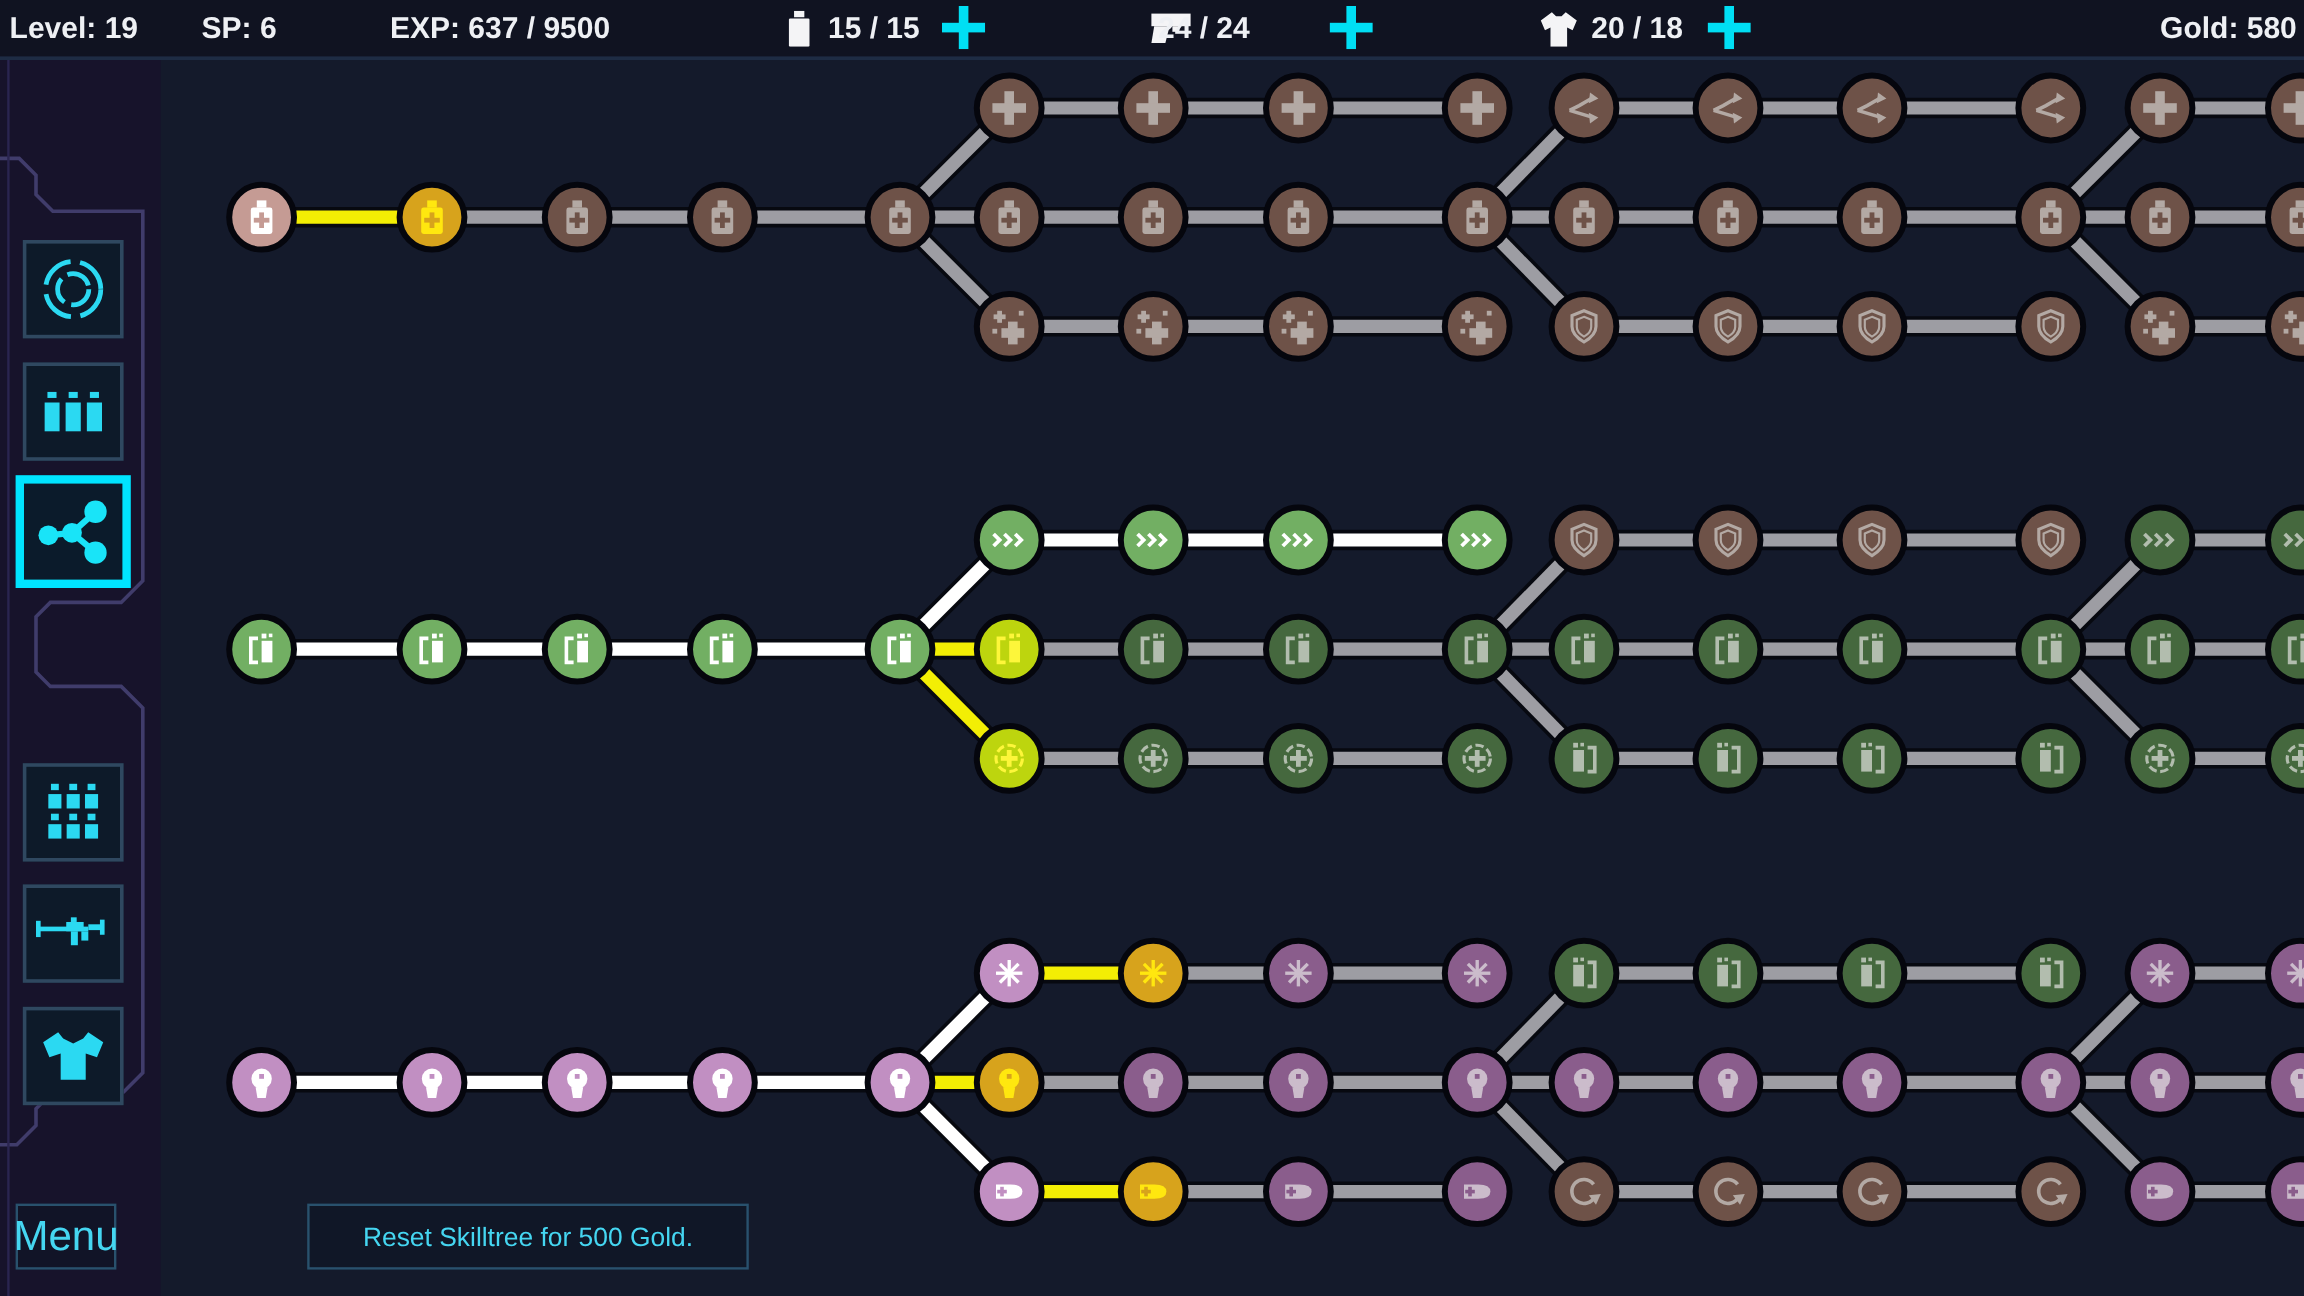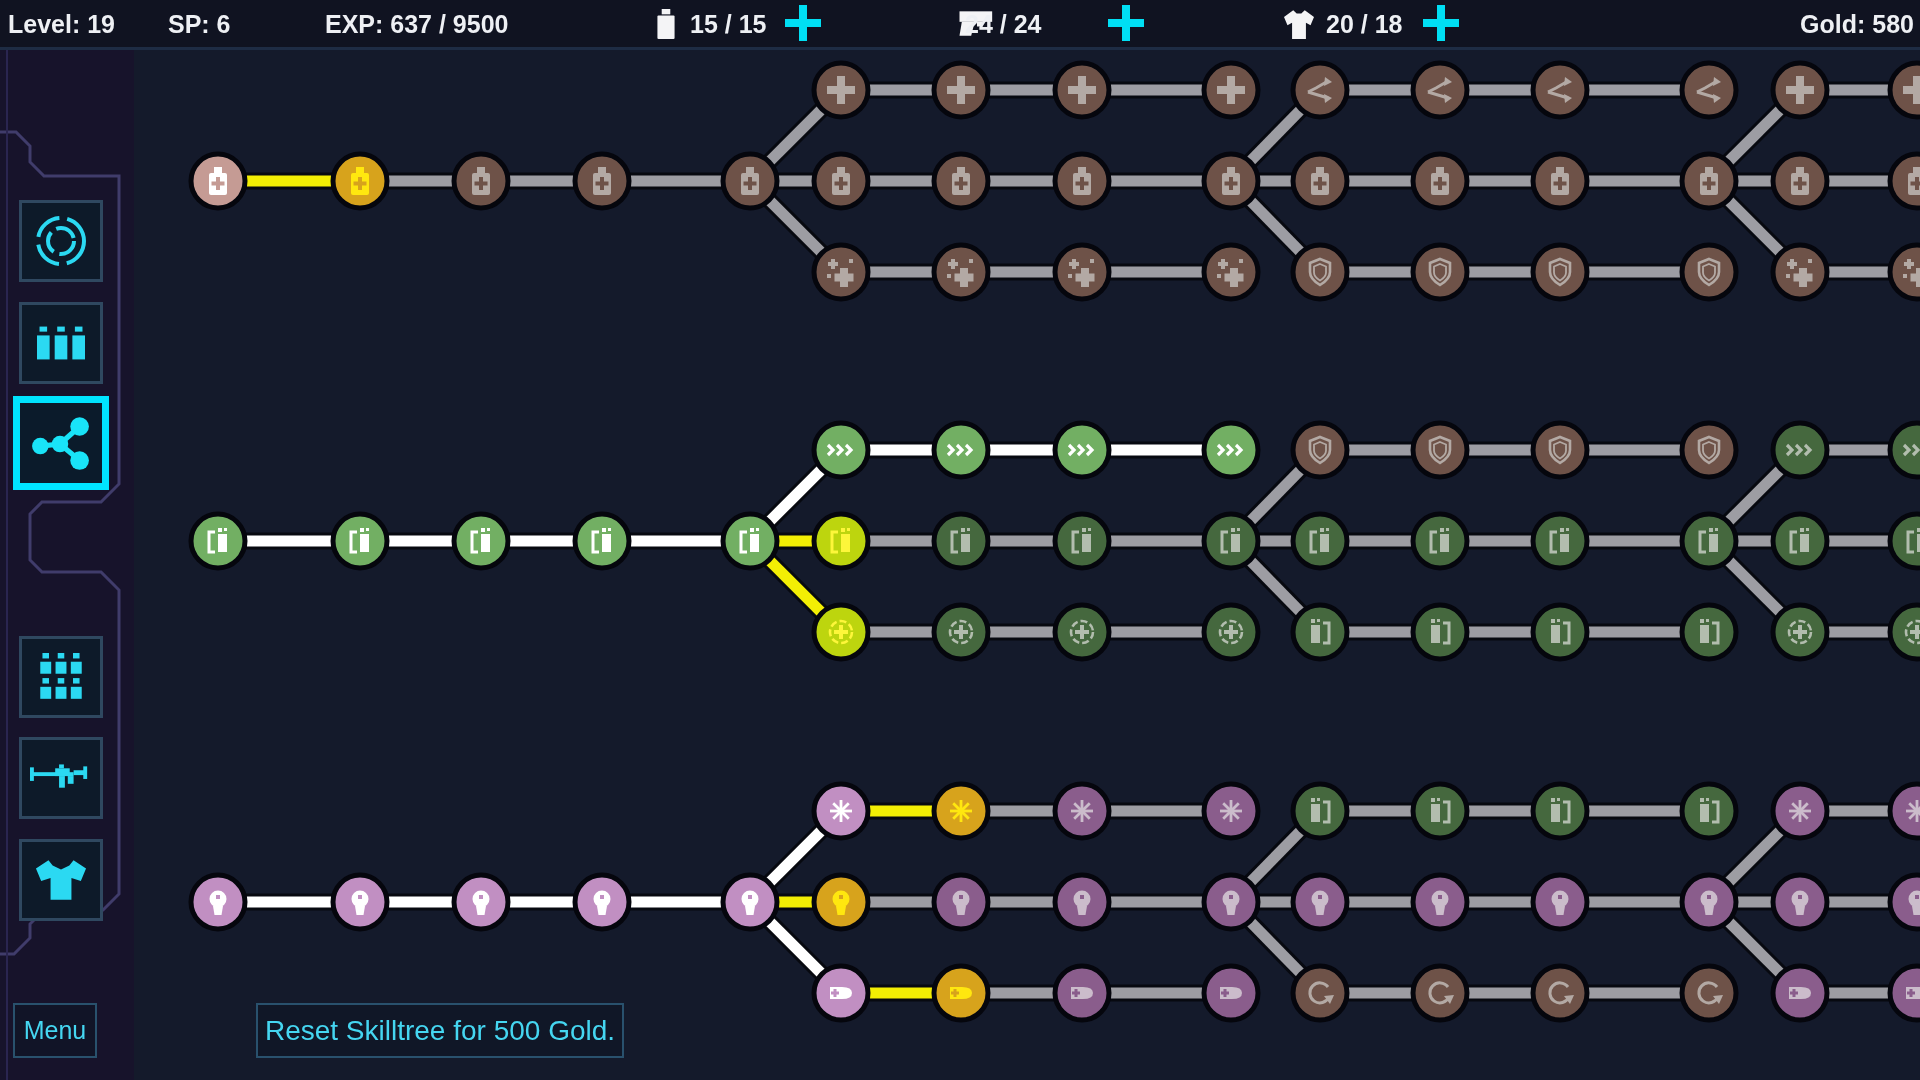--- a/index.html
+++ b/index.html
@@ -20,24 +20,24 @@
   
   .sidebar{position:absolute;left:0;top:47px;width:134px;height:1033px;background:#17132b;z-index:4;}
   .outline-svg{position:absolute;left:0;top:-47px;width:140px;height:1080px;}
   .side-btn{position:absolute;left:19px;width:84px;height:82px;background:#0d1a29;
             border:3px solid #2f4860;display:flex;align-items:center;justify-content:center;
             cursor:pointer;padding:0;}
   .side-btn.active{left:13px;width:96px;height:94px;border:7px solid #00e4ff;background:#0b1b2b;}
   
   .pill{position:absolute;top:1003px;height:55px;background:rgba(12,21,37,0.55);
         border:2px solid #29516d;color:#45d6f1;font-family:"Liberation Sans",sans-serif;
-        font-size:25px;display:flex;align-items:center;justify-content:center;
+        font-size:35px;display:flex;align-items:center;justify-content:center;
         cursor:pointer;z-index:6;white-space:nowrap;}
   .menu{left:13px;width:84px;}
-  .reset{left:256px;width:368px;font-size:28px;}
+  .reset{left:256px;width:368px;font-size:22px;}
 </style>
 </head>
 <body>
 
 <div class="screen">
 
   <svg class="tree" viewBox="0 0 1920 1080">
       <g>
         <g>
           <line x1="218" y1="181" x2="360" y2="181" stroke="#070910" stroke-width="17"></line>

